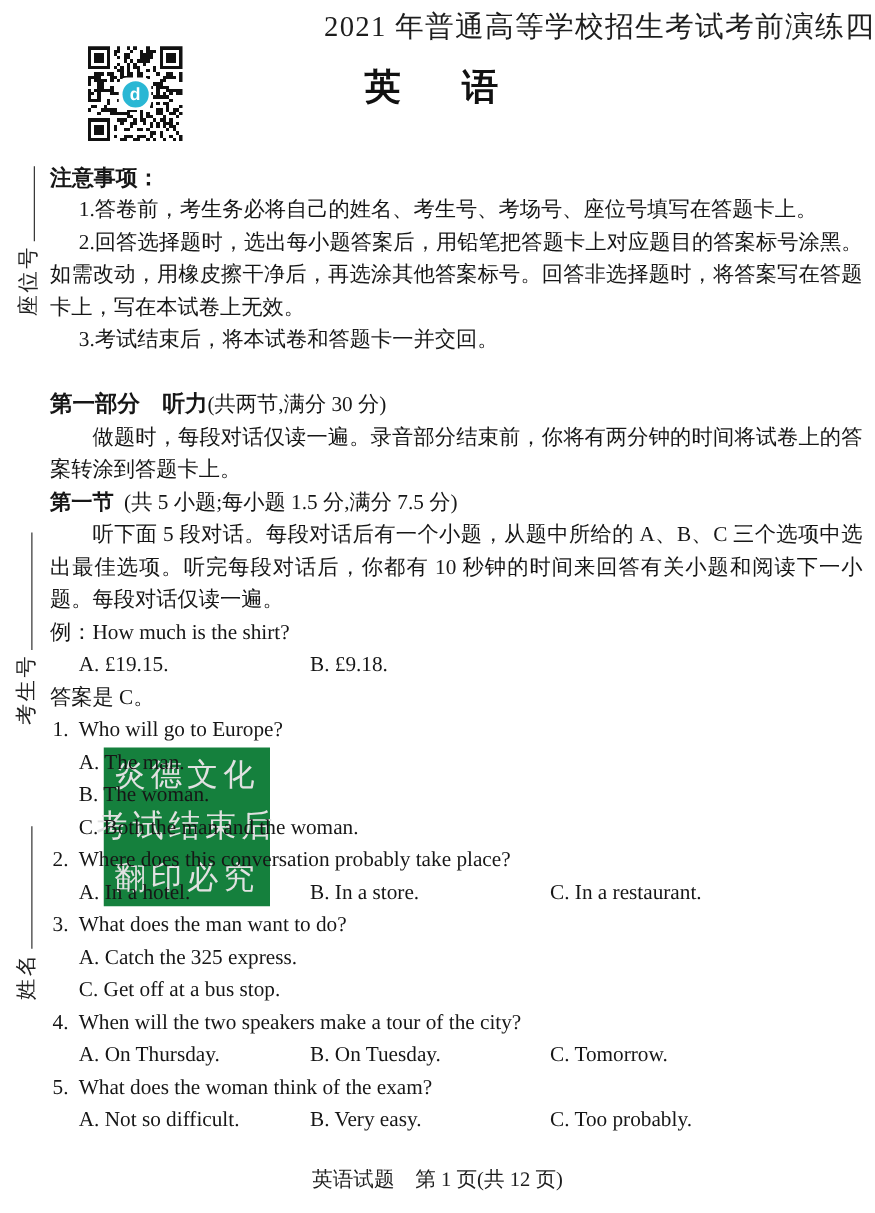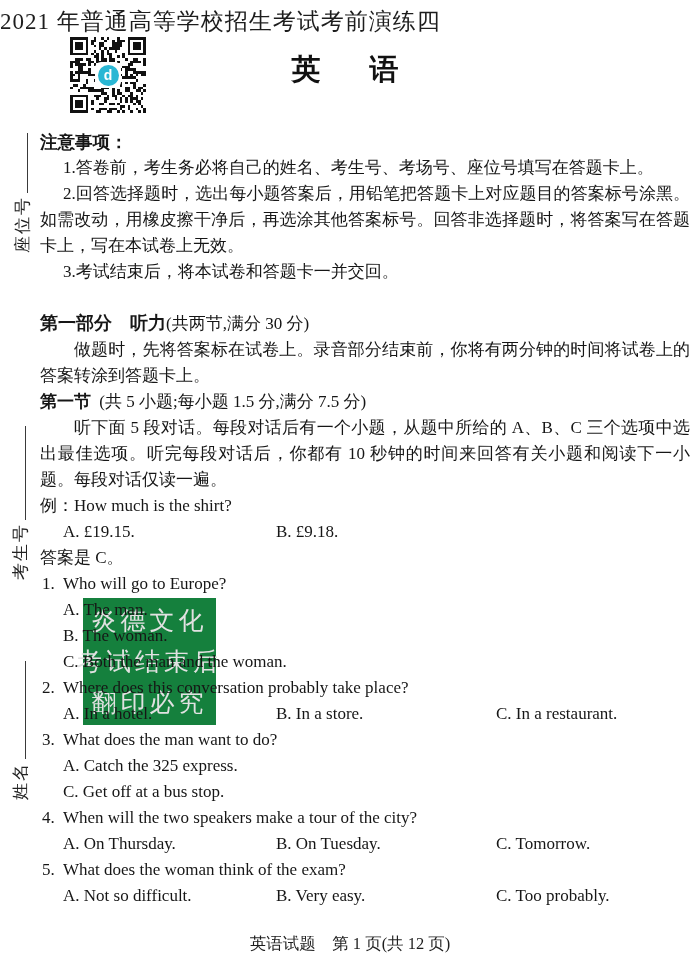--- a/index.html
+++ b/index.html
@@ -8,21 +8,21 @@
     position:relative;
     background:#ffffff;
     color:#161616;
     font-family:"Liberation Serif","DejaVu Serif",serif;
     font-size:17px;
     overflow:hidden;
   }
 
   
   .page-title {
-    text-align:left;
+    text-align:right;
     font-size:23px;
     letter-spacing:1px;
     padding-top:6px;
     color:#1d1d1d;
   }
   .subject {
     position:absolute;
     left:0; right:0; top:50px;
     text-align:center;
     font-family:"Liberation Sans","DejaVu Sans",sans-serif;
@@ -120,21 +120,20 @@
   .part-head { margin-top:25px; font-size:18px; }
   .part-head .note { font-family:"Liberation Serif","DejaVu Serif",serif; font-weight:normal; font-size:17px; }
   .sec-head .note { margin-left:4px; }
   .para { text-indent:34px; text-align:justify; }
   .flush { text-indent:0; }
 
   .opt-row {
     padding-left:23px;
     display:grid;
     grid-template-columns:185px 192px 1fr;
-    gap:28px;
   }
   .q { position:relative; padding-left:23px; }
   .q .num { position:absolute; left:2px; top:0; }
   .q .opt { display:block; }
   .q .opt-row { padding-left:0; }
 
   
   .footer {
     position:absolute;
     left:0; right:0; top:933px;
@@ -431,21 +430,21 @@
 <div class="content">
 
   <div class="notice-head b-sans">注意事项：</div>
   <p class="notice-item">1.答卷前，考生务必将自己的姓名、考生号、考场号、座位号填写在答题卡上。</p>
   <p class="notice-item">2.回答选择题时，选出每小题答案后，用铅笔把答题卡上对应题目的答案标号涂黑。如需改动，用橡皮擦干净后，再选涂其他答案标号。回答非选择题时，将答案写在答题卡上，写在本试卷上无效。</p>
   <p class="notice-item">3.考试结束后，将本试卷和答题卡一并交回。</p>
 
   <div class="part-head">
     <span class="b-sans">第一部分　听力</span><span class="note">(共两节,满分 30 分)</span>
   </div>
-  <p class="para">做题时，先将答案标在试卷上。录音部分结束前，你将有两分钟的时间将试卷上的答案转涂到答题卡上。</p>
+  <p class="para">做题时，每段对话仅读一遍。录音部分结束前，你将有两分钟的时间将试卷上的答案转涂到答题卡上。</p>
 
   <div class="sec-head">
     <span class="b-sans">第一节</span>
     <span class="note">(共 5 小题;每小题 1.5 分,满分 7.5 分)</span>
   </div>
   <p class="para">听下面 5 段对话。每段对话后有一个小题，从题中所给的 A、B、C 三个选项中选出最佳选项。听完每段对话后，你都有 10 秒钟的时间来回答有关小题和阅读下一小题。每段对话仅读一遍。</p>
 
   <p class="flush">例：How much is the shirt?</p>
   <div class="opt-row">
     <span>A. £19.15.</span>

